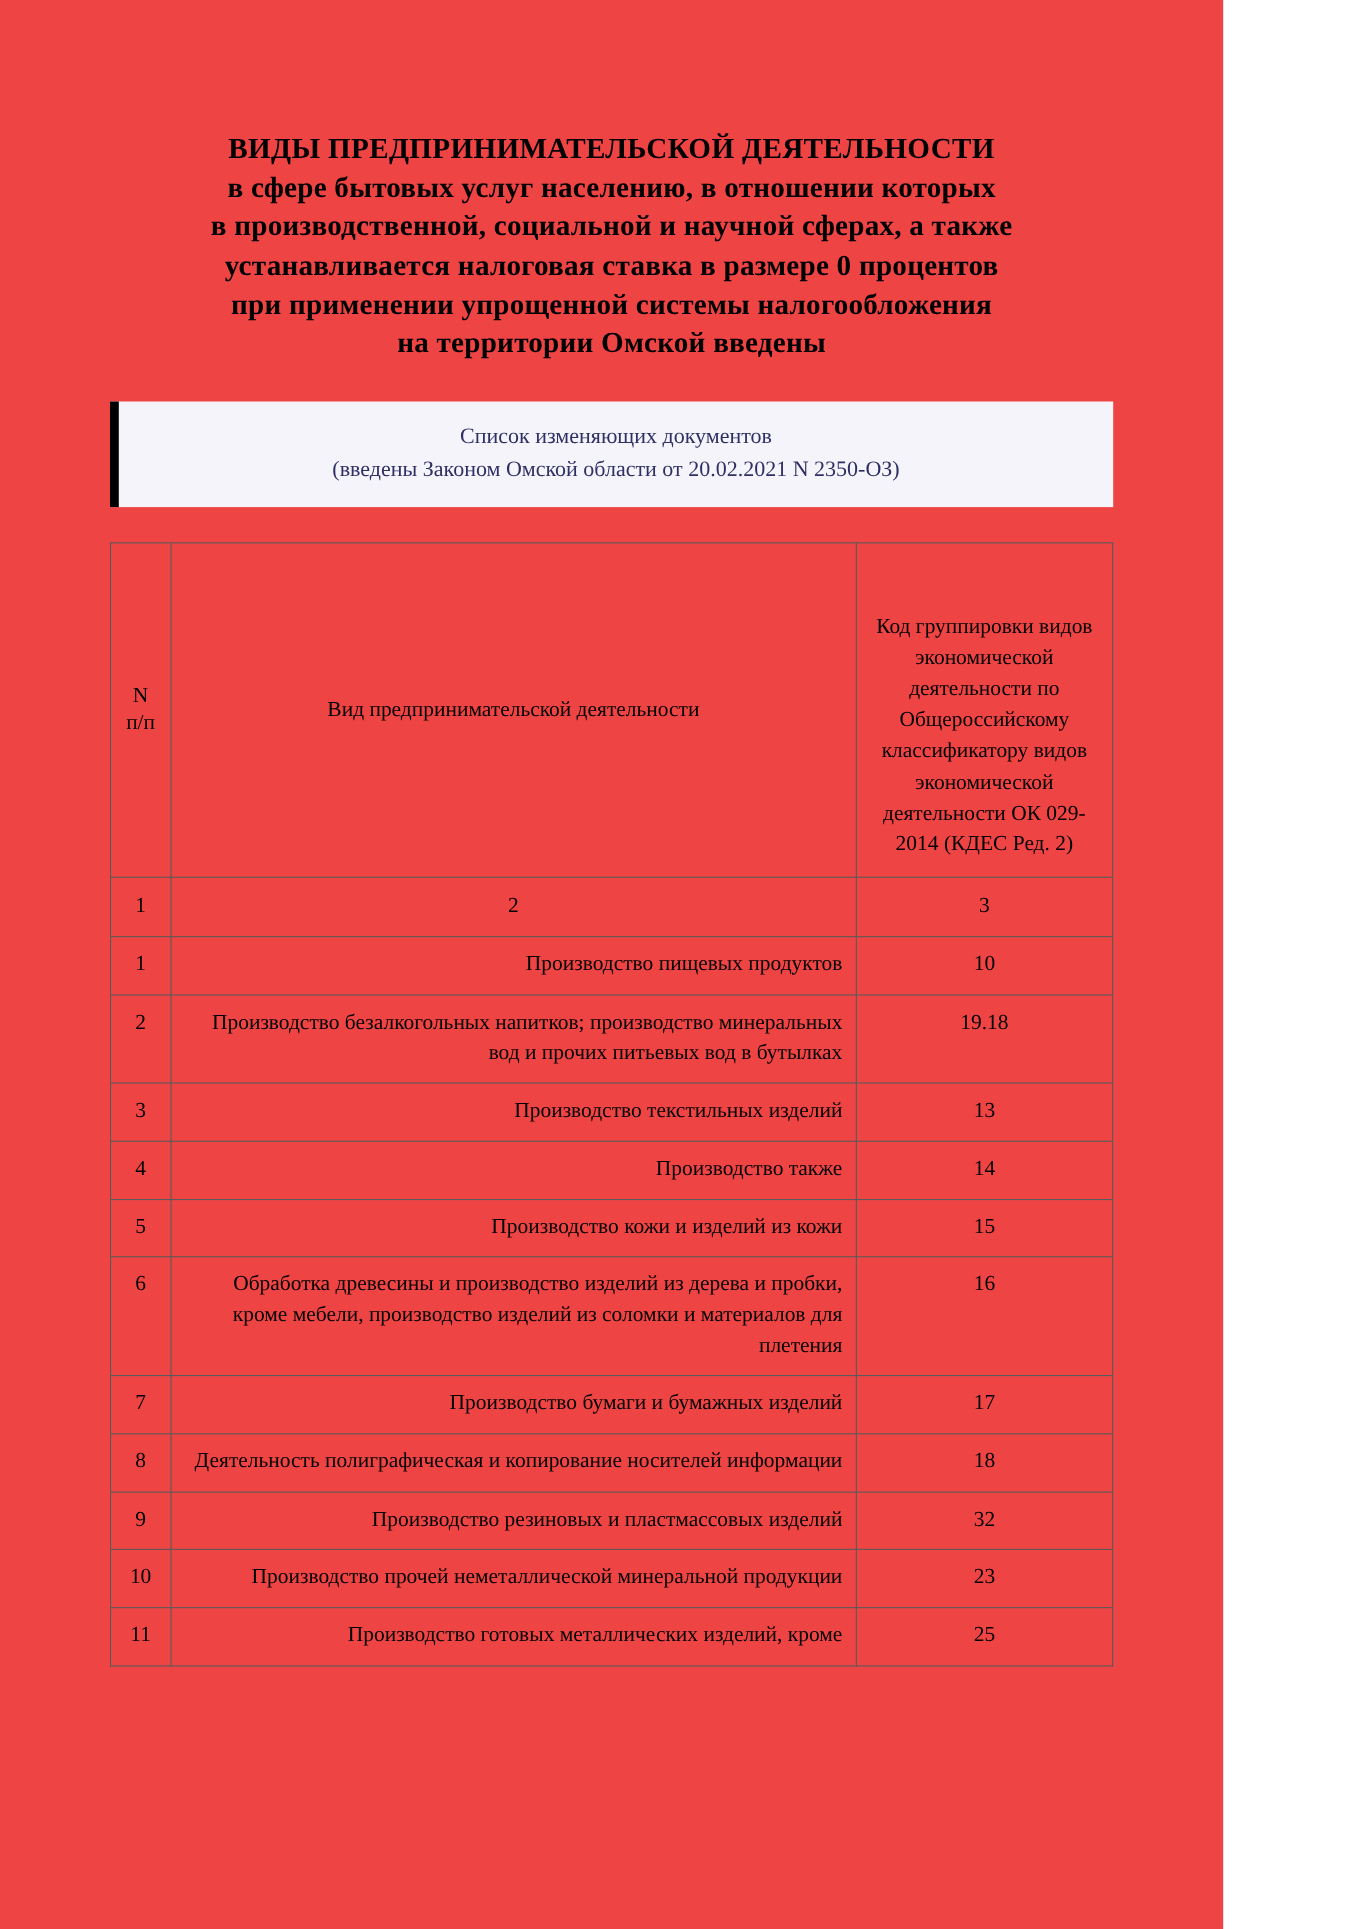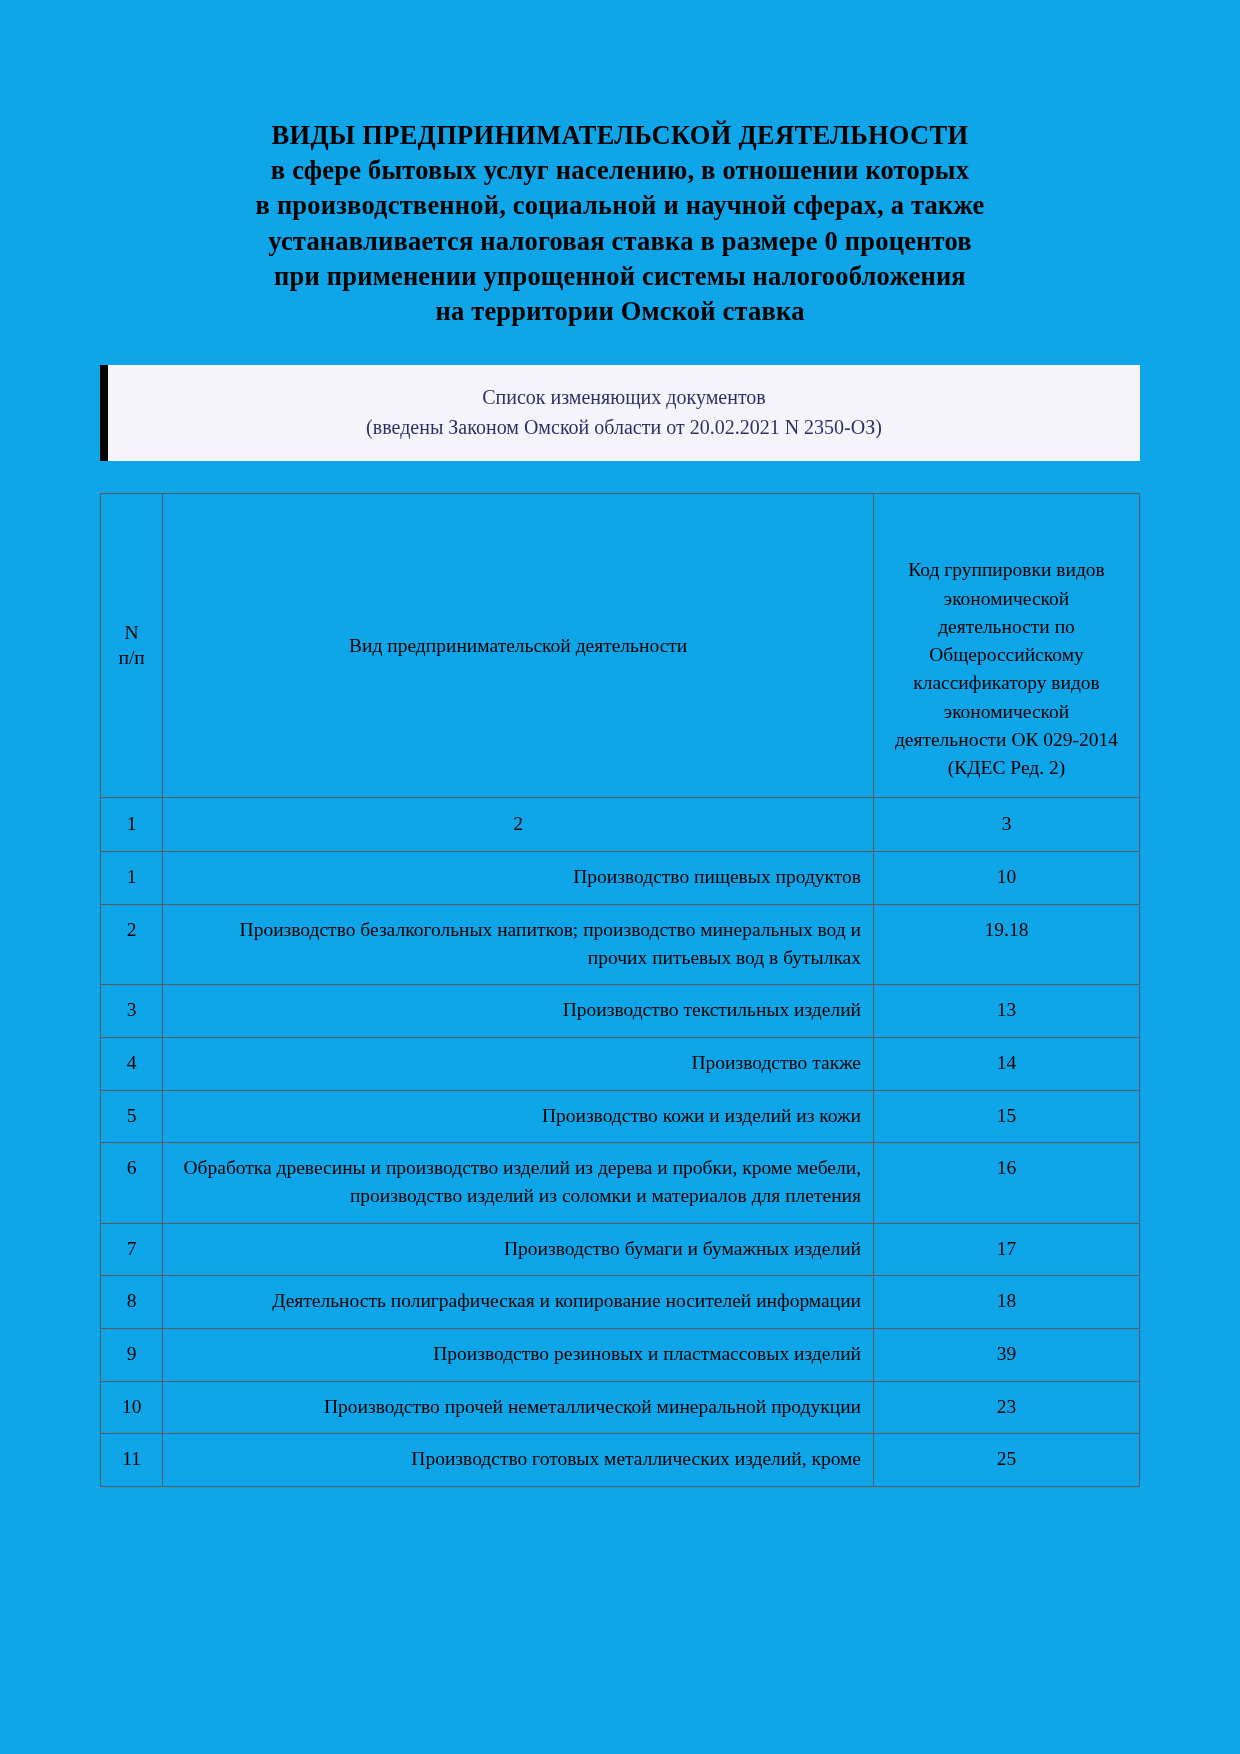--- a/index.html
+++ b/index.html
@@ -10,25 +10,25 @@
   }
   body {
     width: 1240px;
     min-height: 1754px;
     font-family: "Liberation Serif", "DejaVu Serif", serif;
     color: #000000;
     -webkit-font-smoothing: antialiased;
   }
 
   .page {
-    width: 1240px;
+    width: 1112px;
     min-height: 1754px;
     box-sizing: border-box;
     padding: 118px 100px 40px 100px;
-    background: #0ea5e9;
+    background: #ef4444;
   }
 
   
   .doc-title {
     text-align: center;
     font-weight: bold;
     font-size: 26.5px;
     line-height: 1.33;
     letter-spacing: 0.2px;
     margin: 0 0 0 0;
@@ -135,21 +135,21 @@
 <body>
 
 <div class="page">
 
   <h1 class="doc-title">
     <span class="tline main">ВИДЫ ПРЕДПРИНИМАТЕЛЬСКОЙ ДЕЯТЕЛЬНОСТИ</span>
     <span class="tline">в сфере бытовых услуг населению, в отношении которых</span>
     <span class="tline">в производственной, социальной и научной сферах, а также</span>
     <span class="tline">устанавливается налоговая ставка в размере 0 процентов</span>
     <span class="tline">при применении упрощенной системы налогообложения</span>
-    <span class="tline">на территории Омской ставка</span>
+    <span class="tline">на территории Омской введены</span>
   </h1>
 
   <div class="notice">
     <span class="nline">Список изменяющих документов</span>
     <span class="nline">(введены Законом Омской области от 20.02.2021 N 2350-ОЗ)</span>
   </div>
 
   <div class="tbl-wrap">
     <table class="main-table">
       <colgroup>
@@ -220,21 +220,21 @@
 
         <tr class="data-row">
           <td class="num">8</td>
           <td class="desc">Деятельность полиграфическая и копирование носителей информации</td>
           <td class="code">18</td>
         </tr>
 
         <tr class="data-row">
           <td class="num">9</td>
           <td class="desc">Производство резиновых и пластмассовых изделий</td>
-          <td class="code">39</td>
+          <td class="code">32</td>
         </tr>
 
         <tr class="data-row">
           <td class="num">10</td>
           <td class="desc">Производство прочей неметаллической минеральной продукции</td>
           <td class="code">23</td>
         </tr>
 
         <tr class="data-row">
           <td class="num">11</td>

